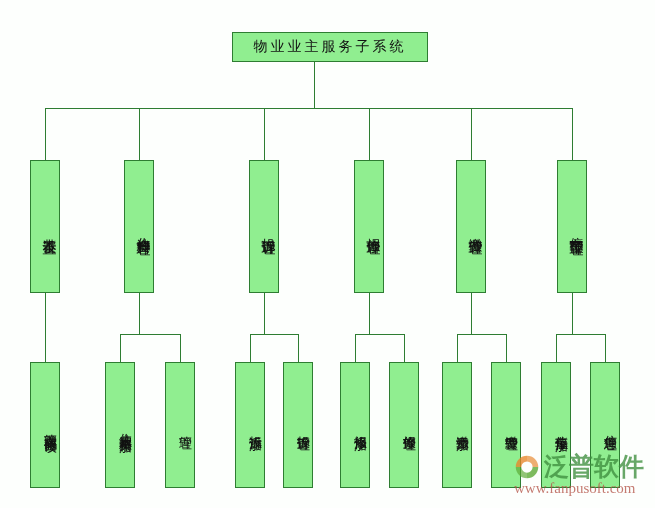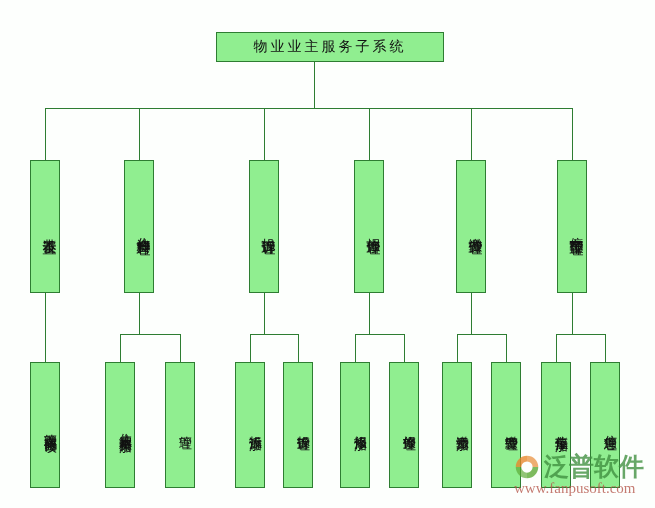--- a/index.html
+++ b/index.html
@@ -127,21 +127,21 @@
       <div class="line line-h" style="left: 457px; top: 334px; width: 49px;"></div>
       <div class="line line-v" style="left: 457px; top: 334px; height: 28px;"></div>
       <div class="line line-v" style="left: 506px; top: 334px; height: 28px;"></div>
       <div class="line line-v" style="left: 572px; top: 293px; height: 41px;"></div>
       <div class="line line-h" style="left: 556px; top: 334px; width: 49px;"></div>
       <div class="line line-v" style="left: 556px; top: 334px; height: 28px;"></div>
       <div class="line line-v" style="left: 605px; top: 334px; height: 28px;"></div>
     </div>
 
   <div id="nodes">
-      <div class="node node-root" style="left: 216px; top: 32px; width: 228px; height: 30px;">物业业主服务子系统</div>
+      <div class="node node-root" style="left: 232px; top: 32px; width: 196px; height: 30px;">物业业主服务子系统</div>
       <div class="node node-v" style="left: 30px; top: 160px; width: 30px; height: 133px;">基本设置</div>
       <div class="node node-v" style="left: 124px; top: 160px; width: 30px; height: 133px;">住户资料管理</div>
       <div class="node node-v" style="left: 249px; top: 160px; width: 30px; height: 133px;">投诉管理</div>
       <div class="node node-v" style="left: 354px; top: 160px; width: 30px; height: 133px;">报修管理</div>
       <div class="node node-v" style="left: 456px; top: 160px; width: 30px; height: 133px;">缴费管理</div>
       <div class="node node-v" style="left: 557px; top: 160px; width: 30px; height: 133px;">停车车位管理</div>
       <div class="node node-l3" style="left: 30px; top: 362px; width: 30px; height: 126px;">管理员密码修改</div>
       <div class="node node-l3" style="left: 105px; top: 362px; width: 30px; height: 126px;">住户基本资料添加</div>
       <div class="node node-l3" style="left: 165px; top: 362px; width: 30px; height: 126px;">管理</div>
       <div class="node node-l3" style="left: 235px; top: 362px; width: 30px; height: 126px;">投诉添加</div>

